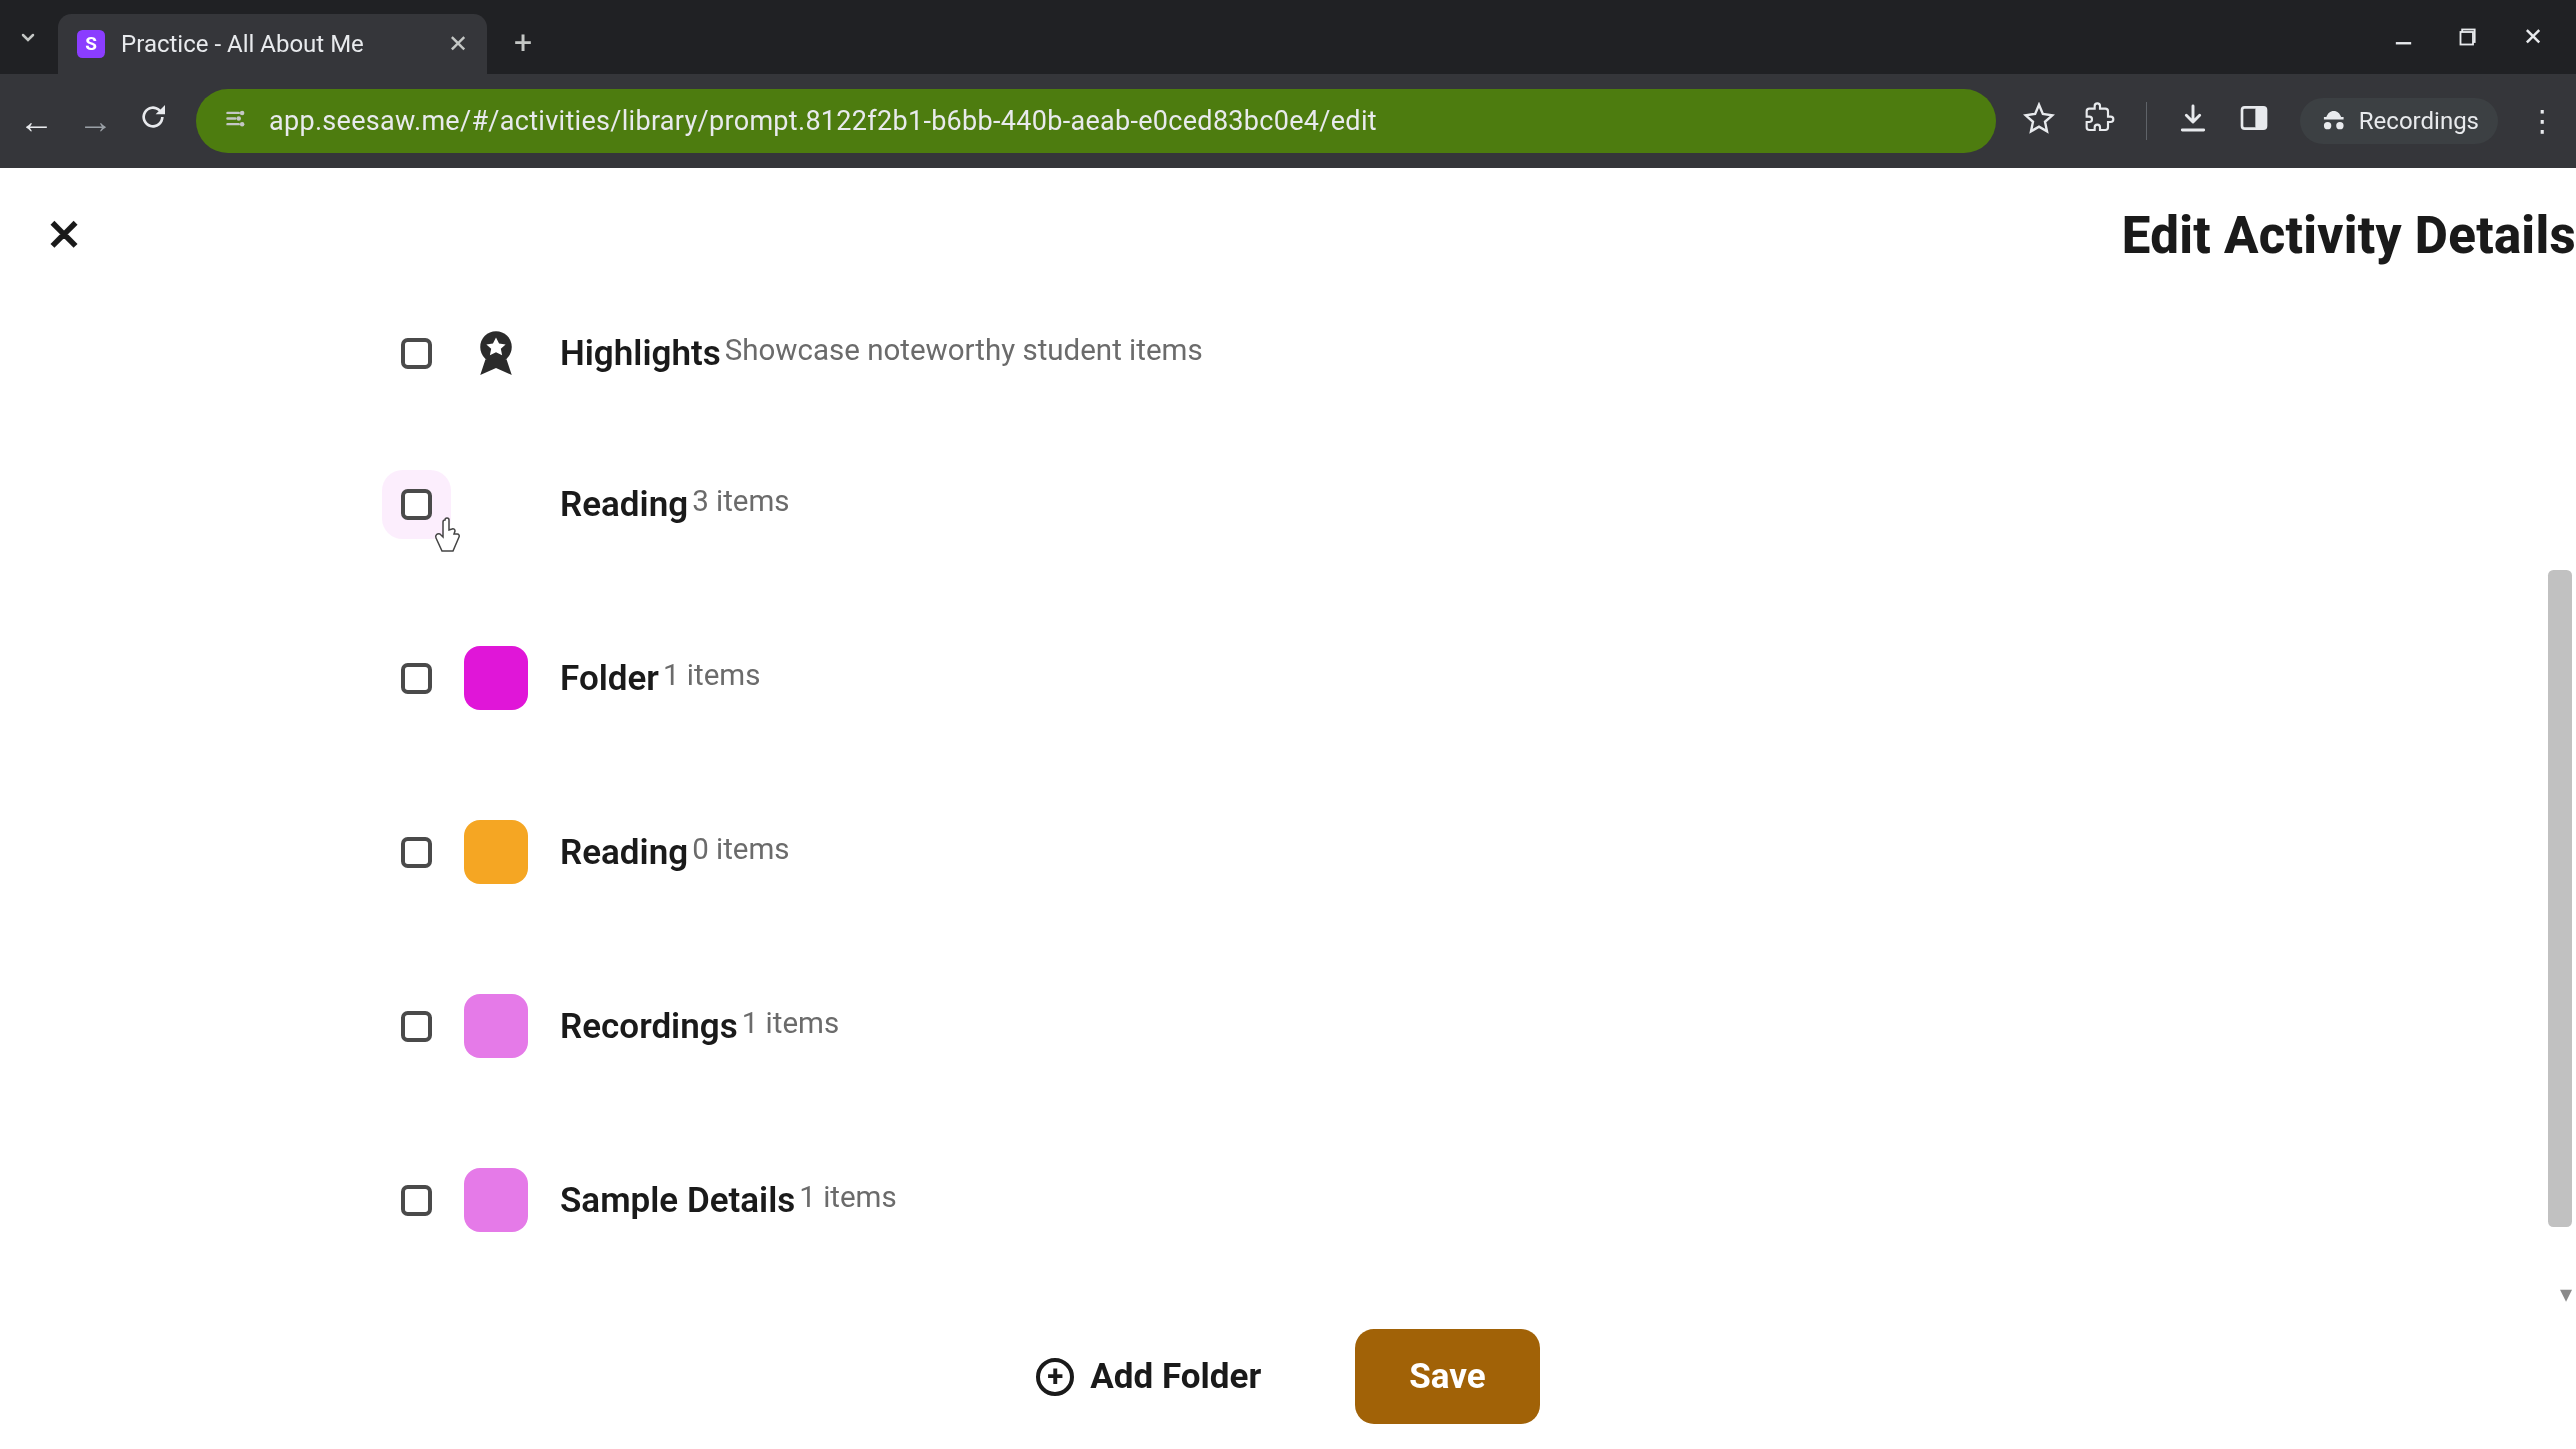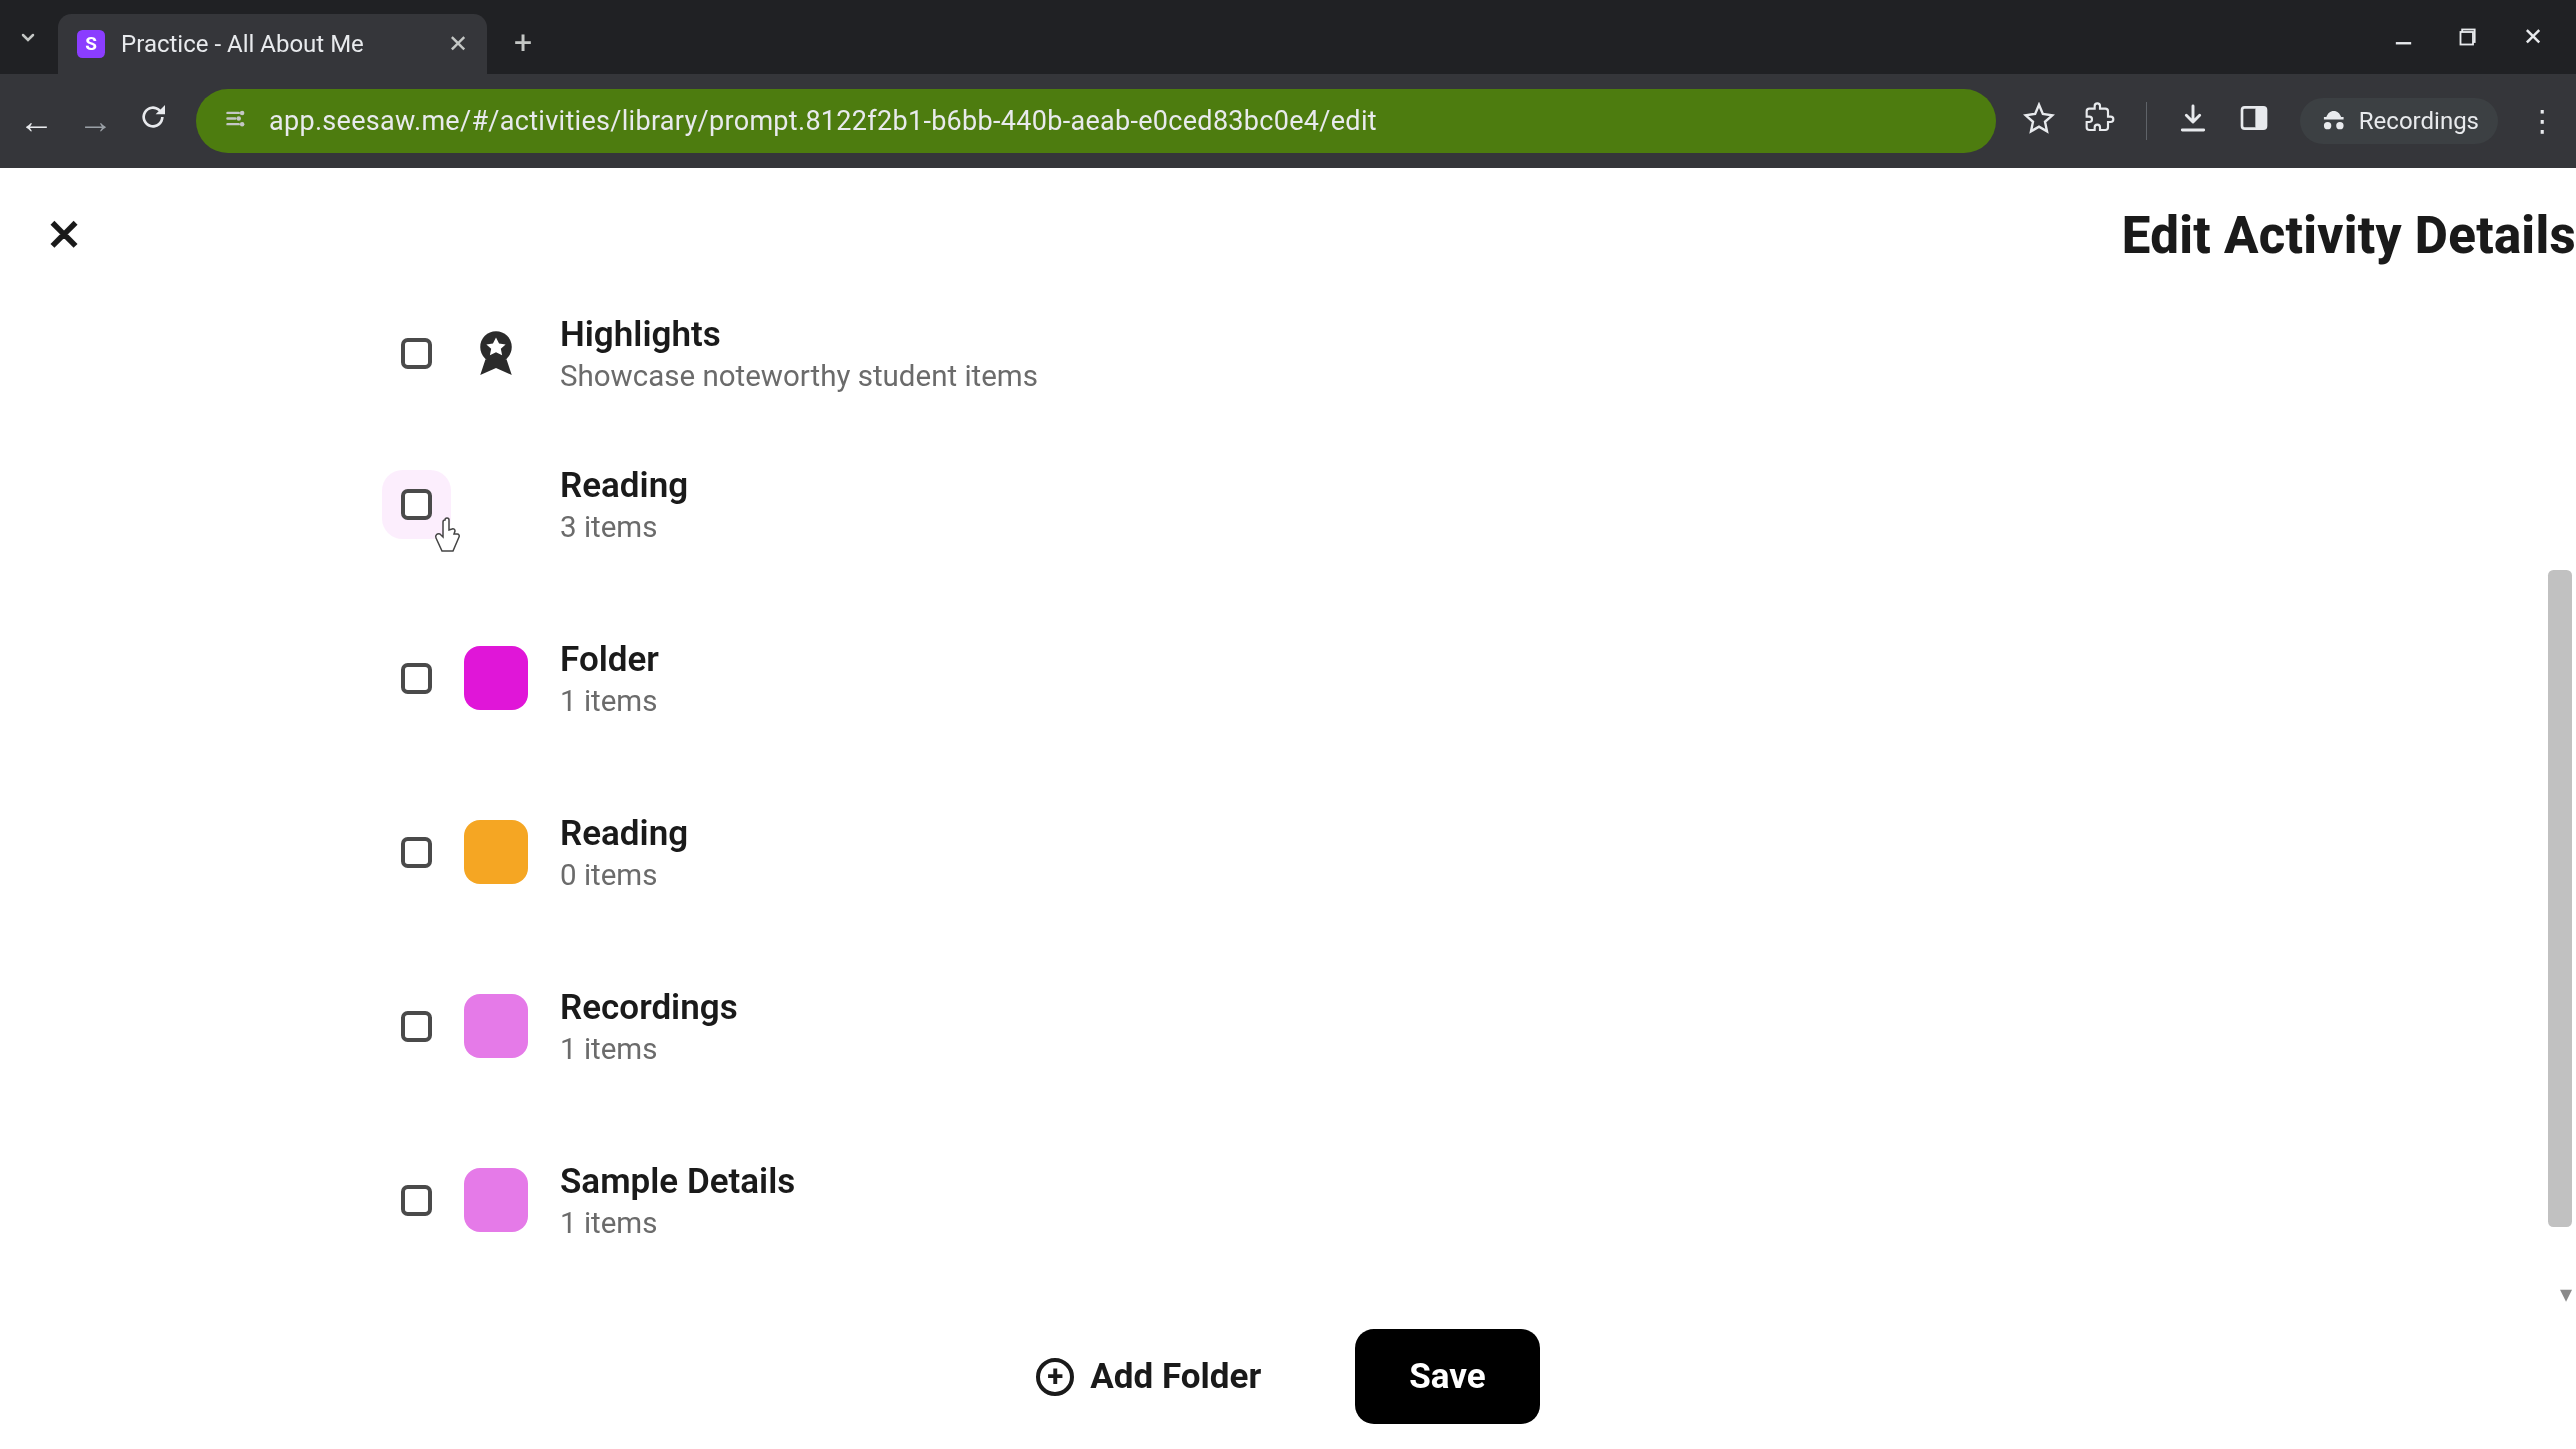--- a/index.html
+++ b/index.html
@@ -138,21 +138,21 @@
     width: 64px; height: 64px;
     border-radius: 16px;
     flex-shrink: 0;
   }
   .highlights-icon {
     width: 64px; height: 64px;
     display: flex; align-items: center; justify-content: center;
     flex-shrink: 0;
   }
   .highlights-icon svg { width: 56px; height: 56px; }
-  .folder-text { display: flex; flex-direction: column; gap: 4px; }
+  .folder-text { display: flex; flex-direction: row; gap: 4px; }
   .folder-name { font-size: 35px; font-weight: 600; color: #1a1a1a; }
   .folder-sub  { font-size: 29.5px; color: #6b6b6b; }
 
   .cursor-pointer-icon {
     position: absolute;
     width: 32px; height: 40px;
     pointer-events: none;
   }
 
   .scrollbar-track {
@@ -195,21 +195,21 @@
     cursor: pointer;
   }
   .plus-circle {
     width: 38px; height: 38px;
     border: 4px solid #1a1a1a;
     border-radius: 50%;
     display: flex; align-items: center; justify-content: center;
     font-size: 29.5px; line-height: 1;
   }
   .save-btn {
-    background: #000000;
+    background: #a16207;
     color: #fff;
     font-size: 35px;
     font-weight: 700;
     padding: 27px 54px;
     border-radius: 19px;
     cursor: pointer;
   }
 </style>
 </head>
 <body>

